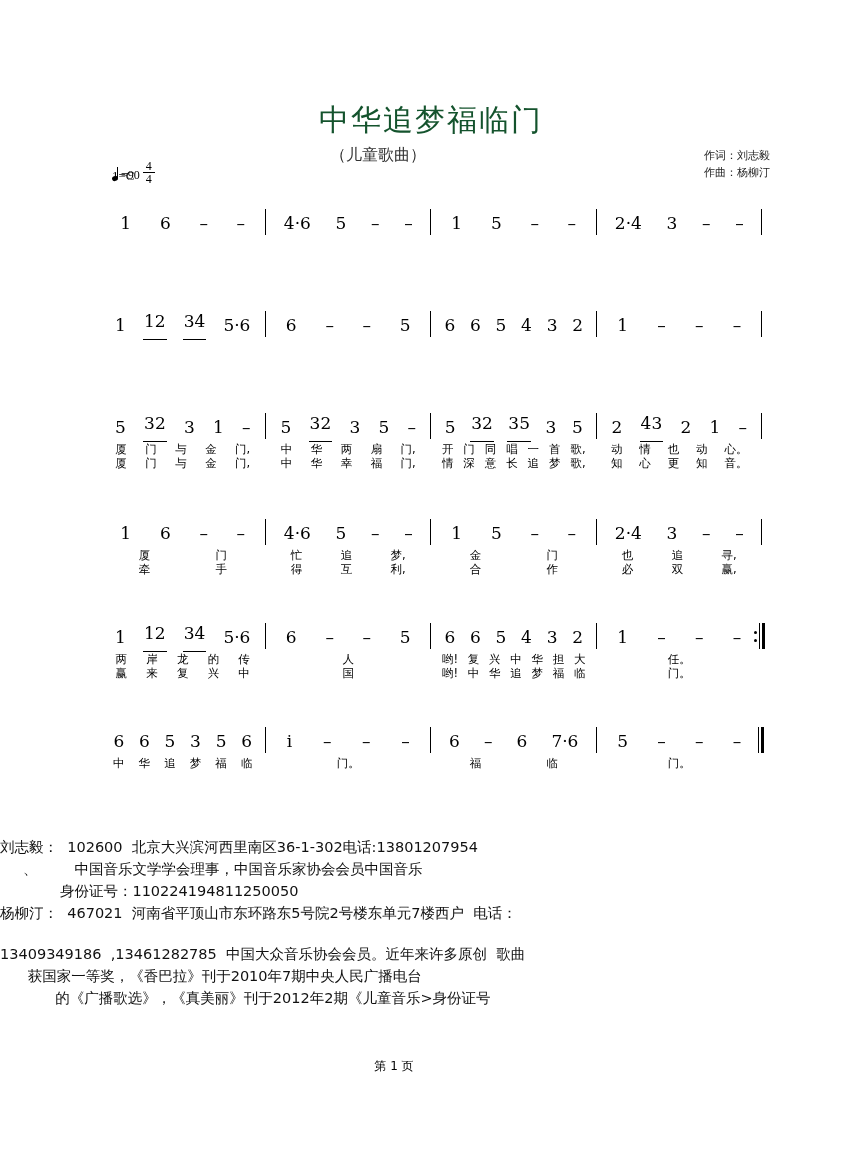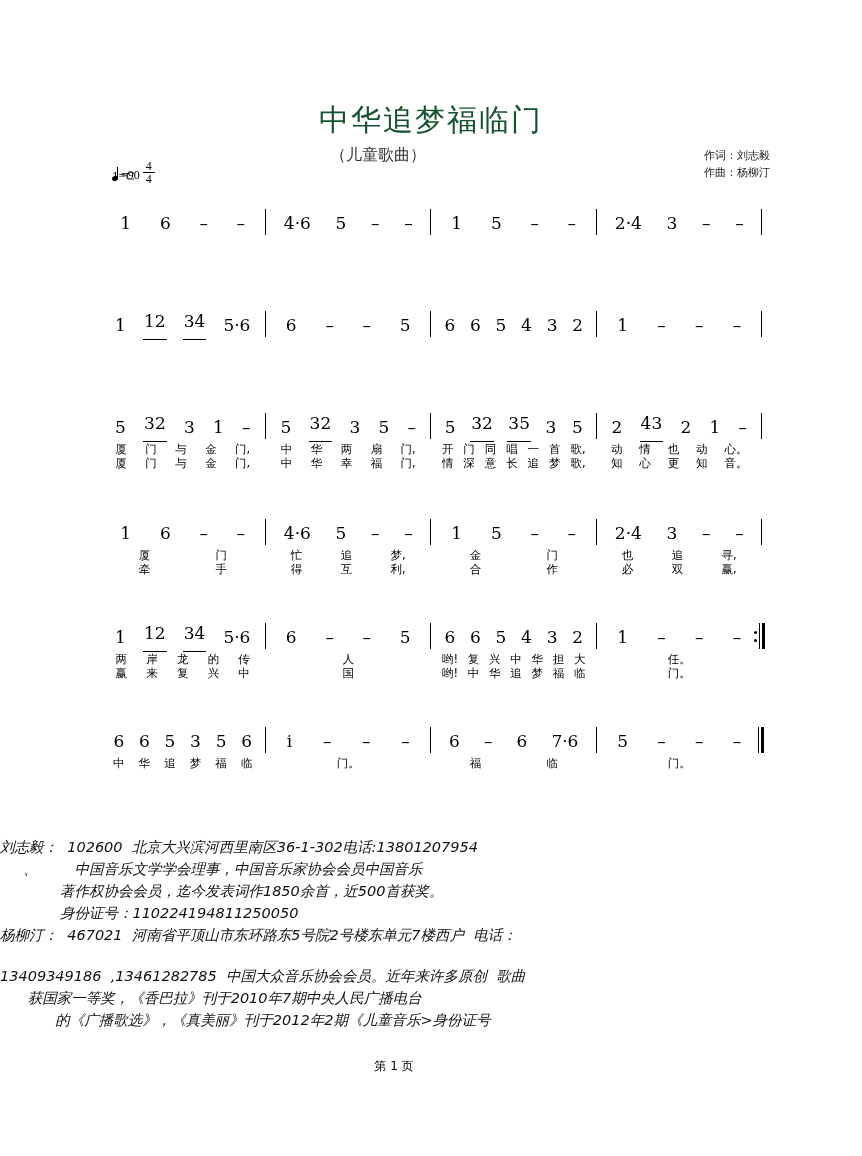--- a/index.html
+++ b/index.html
@@ -208,21 +208,20 @@
     left: 0;
     top: 838px;
     width: 862px;
     font-family: "DejaVu Sans", "Liberation Sans", sans-serif;
     font-size: 14.5px;
     color: #111;
   }
   .footer p {
     margin: 0 0 3px 0;
     white-space: pre;
-    font-style: italic;
   }
   .pgnum {
     position: absolute;
     top: 1058px;
     left: 0;
     width: 788px;
     text-align: center;
     font-size: 12px;
     font-family: "DejaVu Sans", "Liberation Sans", sans-serif;
   }
@@ -646,21 +645,20 @@
           <div class="lyr-measure">
             <span class="lyr-cell">门。</span>
           </div>
         </div>
       </div>
     </div>
 
   <div class="footer">
     <p>刘志毅：  102600  北京大兴滨河西里南区36-1-302电话:13801207954</p>
     <p>     、        中国音乐文学学会理事，中国音乐家协会会员中国音乐</p>
-    <p>             著作权协会会员，迄今发表词作1850余首，近500首获奖。</p>
     <p>             身份证号：110224194811250050</p>
     <p>杨柳汀：  467021  河南省平顶山市东环路东5号院2号楼东单元7楼西户  电话：</p>
     <p>&nbsp;</p>
     <p>13409349186  ,13461282785  中国大众音乐协会会员。近年来许多原创  歌曲</p>
     <p>      获国家一等奖，《香巴拉》刊于2010年7期中央人民广播电台</p>
     <p>            的《广播歌选》，《真美丽》刊于2012年2期《儿童音乐&gt;身份证号</p>
   </div>
 
   <div class="pgnum">第 1 页</div>
 </div>

